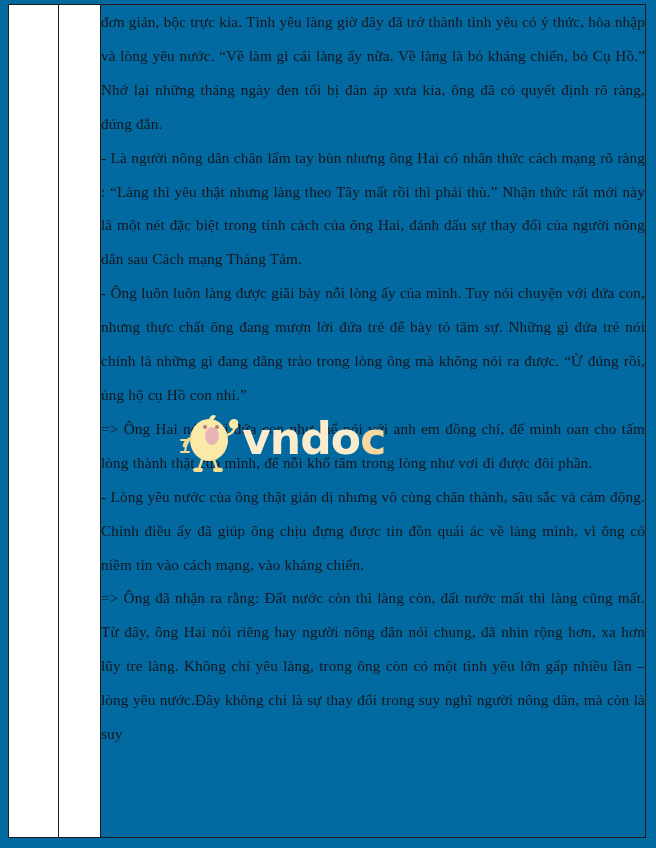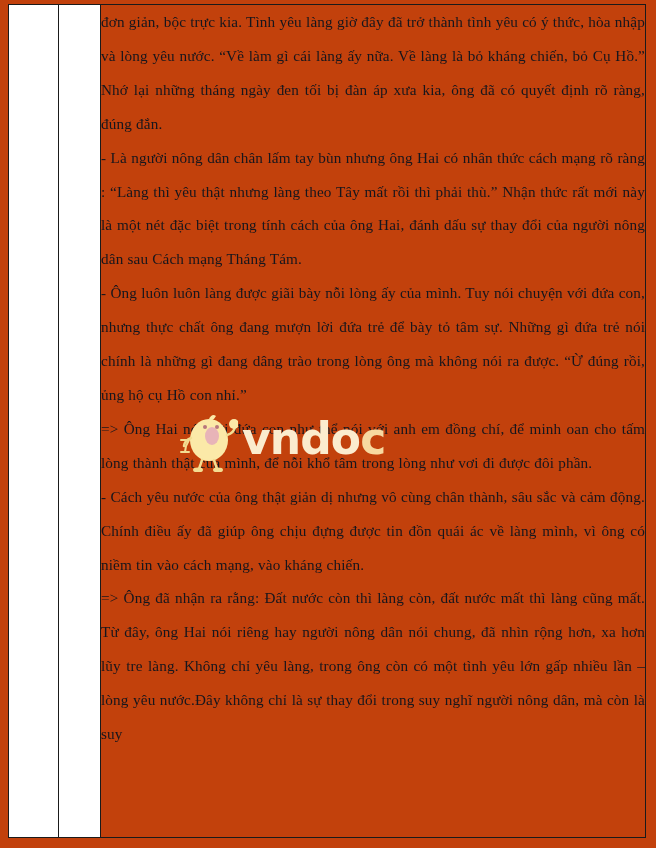--- a/index.html
+++ b/index.html
@@ -12,21 +12,21 @@
   }
 
   body {
     font-family: "Liberation Serif", "DejaVu Serif", serif;
   }
 
   .page {
     position: relative;
     width: 656px;
     height: 848px;
-    background: #c2410c;
+    background: #0369a1;
   }
 
   
   .doc-table {
     position: absolute;
     left: 8px;
     top: 4px;
     width: 637px;
     height: 834px;
     border-collapse: collapse;
@@ -103,21 +103,21 @@
     <tbody>
         <tr>
       <td class="col-num cell-empty"></td>
       <td class="col-label cell-empty"></td>
       <td class="col-content content-cell">
 
         <p class="para">đơn giản, bộc trực kia. Tình yêu làng giờ đây đã trở thành tình yêu có ý thức, hòa nhập và lòng yêu nước. “Về làm gì cái làng ấy nữa. Về làng là bỏ kháng chiến, bỏ Cụ Hồ.” Nhớ lại những tháng ngày đen tối bị đàn áp xưa kia, ông đã có quyết định rõ ràng, đúng đắn.</p>
         <p class="para">- Là người nông dân chân lấm tay bùn nhưng ông Hai có nhân thức cách mạng rõ ràng : “Làng thì yêu thật nhưng làng theo Tây mất rồi thì phải thù.” Nhận thức rất mới này là một nét đặc biệt trong tính cách của ông Hai, đánh dấu sự thay đổi của người nông dân sau Cách mạng Tháng Tám.</p>
         <p class="para">- Ông luôn luôn làng được giãi bày nỗi lòng ấy của mình. Tuy nói chuyện với đứa con, nhưng thực chất ông đang mượn lời đứa trẻ để bày tỏ tâm sự. Những gì đứa trẻ nói chính là những gì đang dâng trào trong lòng ông mà không nói ra được. “Ừ đúng rồi, ủng hộ cụ Hồ con nhỉ.”</p>
         <p class="para">=&gt; Ông Hai nói với đứa con như thể nói với anh em đồng chí, để minh oan cho tấm lòng thành thật của mình, để nỗi khổ tâm trong lòng như vơi đi được đôi phần.</p>
-        <p class="para">- Cách yêu nước của ông thật giản dị nhưng vô cùng chân thành, sâu sắc và cảm động. Chính điều ấy đã giúp ông chịu đựng được tin đồn quái ác về làng mình, vì ông có niềm tin vào cách mạng, vào kháng chiến.</p>
+        <p class="para">- Lòng yêu nước của ông thật giản dị nhưng vô cùng chân thành, sâu sắc và cảm động. Chính điều ấy đã giúp ông chịu đựng được tin đồn quái ác về làng mình, vì ông có niềm tin vào cách mạng, vào kháng chiến.</p>
         <p class="para">=&gt; Ông đã nhận ra rằng: Đất nước còn thì làng còn, đất nước mất thì làng cũng mất. Từ đây, ông Hai nói riêng hay người nông dân nói chung, đã nhìn rộng hơn, xa hơn lũy tre làng. Không chỉ yêu làng, trong ông còn có một tình yêu lớn gấp nhiều lần – lòng yêu nước.Đây không chỉ là sự thay đổi trong suy nghĩ người nông dân, mà còn là suy</p>
 
       </td>
     </tr>
   </tbody>
     </table>
 
   <div class="watermark">
 
     <svg class="wm-mascot" viewBox="0 0 62 58">

